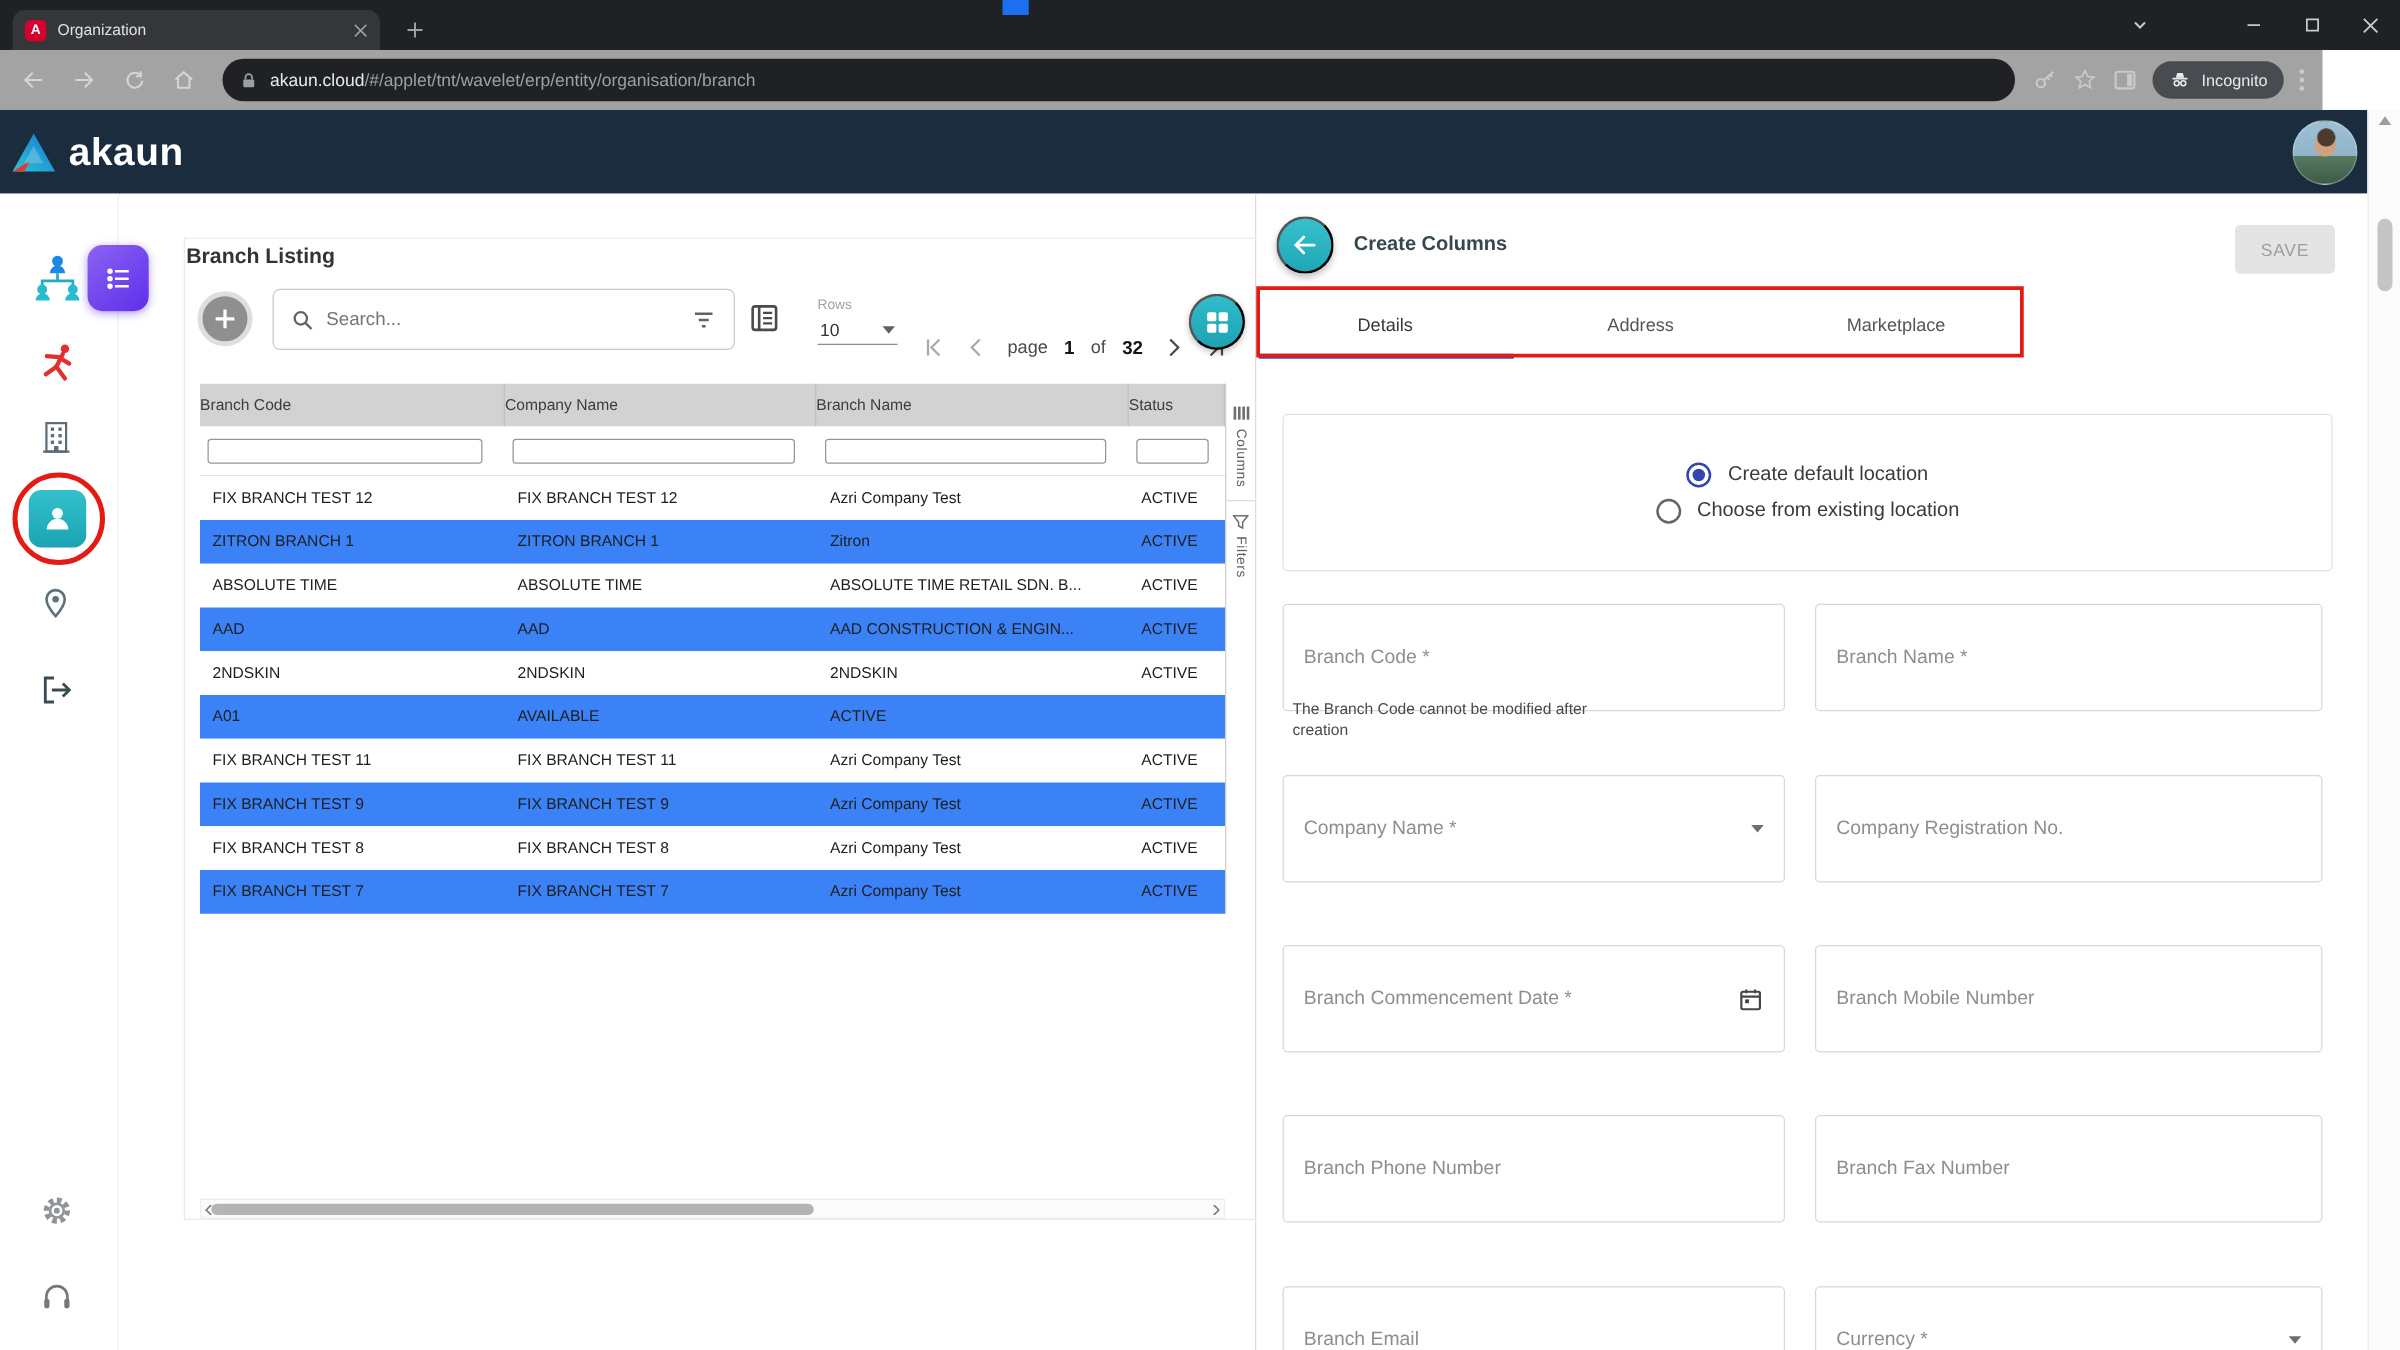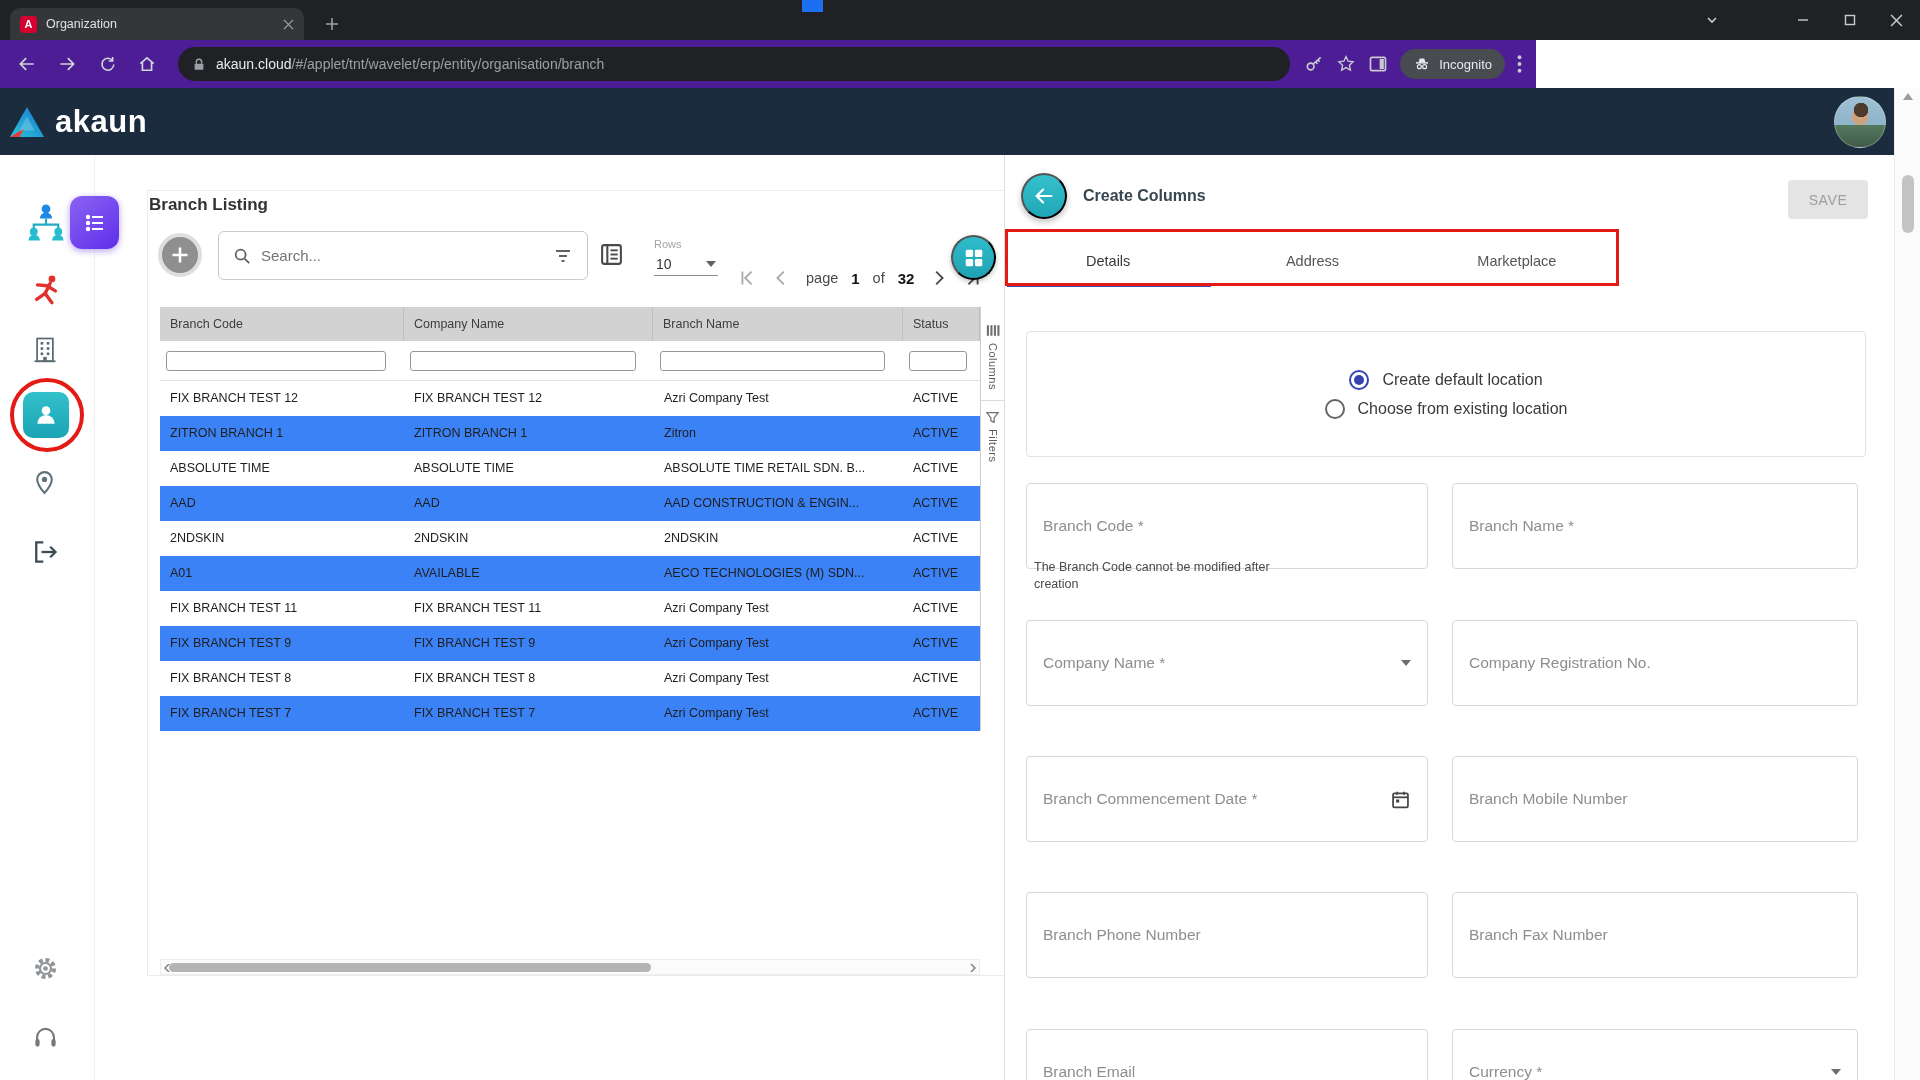--- a/index.html
+++ b/index.html
@@ -11,21 +11,21 @@
   .tabstrip{position:absolute;left:0;top:0;width:1920px;height:40px;background:#202124}
   .btab{position:absolute;left:10px;top:8px;width:294px;height:32px;background:#35363a;border-radius:10px 10px 0 0;display:flex;align-items:center;gap:9px;padding:0 10px}
   .favicon{width:17px;height:17px;border-radius:4px;background:#d6002f;color:#fff;font-size:11px;font-weight:bold;display:flex;align-items:center;justify-content:center}
   .btab-title{font-size:12.5px;color:#dfe1e5;flex:1}
   .newtab{position:absolute;left:318px;top:10px;width:28px;height:28px;display:flex;align-items:center;justify-content:center}
   .cast{position:absolute;left:802px;top:0;width:21px;height:12px;background:#1d6ff2}
   .tabsearch{position:absolute;right:188px;top:0;width:40px;height:40px;display:flex;align-items:center;justify-content:center}
   .win-controls{position:absolute;right:0;top:0;height:40px;display:flex}
   .winbtn{width:47px;height:40px;display:flex;align-items:center;justify-content:center}
 
-  .toolbar{position:absolute;left:0;top:40px;width:1536px;height:48px;background:#4c1d95;display:flex;align-items:center;padding:0 10px;gap:6px}
+  .toolbar{position:absolute;left:0;top:40px;width:1858px;height:48px;background:#a3a3a3;display:flex;align-items:center;padding:0 10px;gap:6px}
   .navbtn{width:34px;height:34px;display:flex;align-items:center;justify-content:center;border-radius:50%;flex:0 0 auto}
   .omnibox{flex:1;height:34px;background:#202124;border-radius:17px;display:flex;align-items:center;gap:10px;padding:0 14px;margin:0 8px;min-width:0}
   .url{font-size:14px;white-space:nowrap;overflow:hidden}
   .url .domain{color:#e8eaed}.url .path{color:#9aa0a6}
   .tool-right{display:flex;align-items:center;gap:12px;padding-right:4px}
   .incog{height:30px;background:#484b50;border-radius:15px;display:flex;align-items:center;gap:8px;padding:0 13px;color:#e8eaed;font-size:13px}
 
   
   .app-header{position:absolute;left:0;top:88px;width:1894px;height:67px;background:#1a2c3d;display:flex;align-items:center;padding:0 8px}
   .logo{display:flex;align-items:center;gap:9px}
@@ -55,21 +55,21 @@
   .rows-ctl{position:absolute;left:558px;top:83px;width:64px}
   .rows-label{font-size:11px;color:#a3a3a3}
   .rows-value{margin-top:3px;height:23px;border-bottom:1.5px solid #8c8c8c;display:flex;align-items:center;justify-content:space-between;font-size:14px;color:#333;padding:0 2px}
   .pager{position:absolute;left:640px;top:108px;height:30px;display:flex;align-items:center;gap:13px;font-size:14.5px;color:#4a4a4a}
   .pg-num{font-weight:bold;color:#151515;font-size:15px}
   .pgbtn{display:flex;align-items:center;justify-content:center}
   .grid-btn{position:absolute;left:855px;top:80px;width:45px;height:45px;border-radius:50%;background:linear-gradient(180deg,#2fbccb,#1fa2b2);display:flex;align-items:center;justify-content:center;box-shadow:0 2px 5px rgba(0,0,0,.25)}
 
   .table{position:absolute;left:64px;top:152px;width:820px}
   .thead{display:flex;height:34px;background:#d2d2d2}
-  .th{font-size:12.5px;color:#3d3d3d;line-height:34px;padding-left:10px;border-right:1px solid #c0c0c0;overflow:hidden;white-space:nowrap}
+  .th{font-size:12.5px;color:#3d3d3d;line-height:34px;border-right:1px solid #c0c0c0;overflow:hidden;white-space:nowrap}
   .c0{width:244px}.c1{width:250px}.c2{width:249px}.c3{width:77px}
   .tfilter{display:flex;height:40px;align-items:center;border-bottom:1px solid #e3e3e3}
   .fcell{padding-left:6px}
   .fin{height:20px;border:1px solid #969696;border-radius:3px;width:calc(100% - 18px);font-family:inherit;font-size:12px;padding:0 4px;outline:none}
   .trow{display:flex;height:35px;line-height:35px;font-size:12.5px;color:#1e1e1e;background:#fff}
   .trow.alt{background:#3b82f6}
   .tcell{padding-left:10px;overflow:hidden;white-space:nowrap}
 
   .strip{position:absolute;left:884px;top:152px;width:24px;height:424px;border-left:1px solid #cfcfcf;display:flex;flex-direction:column;align-items:center;padding-top:16px}
   .vtext{writing-mode:vertical-rl;font-size:11px;color:#5c5c5c;letter-spacing:.5px;margin-top:5px}
@@ -461,21 +461,20 @@
           </div>
           <div class="trow">
             <div class="tcell c0">2NDSKIN</div>
             <div class="tcell c1">2NDSKIN</div>
             <div class="tcell c2">2NDSKIN</div>
             <div class="tcell c3">ACTIVE</div>
           </div>
           <div class="trow alt">
             <div class="tcell c0">A01</div>
             <div class="tcell c1">AVAILABLE</div>
-            <div class="tcell c2">AECO TECHNOLOGIES (M) SDN...</div>
             <div class="tcell c3">ACTIVE</div>
           </div>
           <div class="trow">
             <div class="tcell c0">FIX BRANCH TEST 11</div>
             <div class="tcell c1">FIX BRANCH TEST 11</div>
             <div class="tcell c2">Azri Company Test</div>
             <div class="tcell c3">ACTIVE</div>
           </div>
           <div class="trow alt">
             <div class="tcell c0">FIX BRANCH TEST 9</div>

